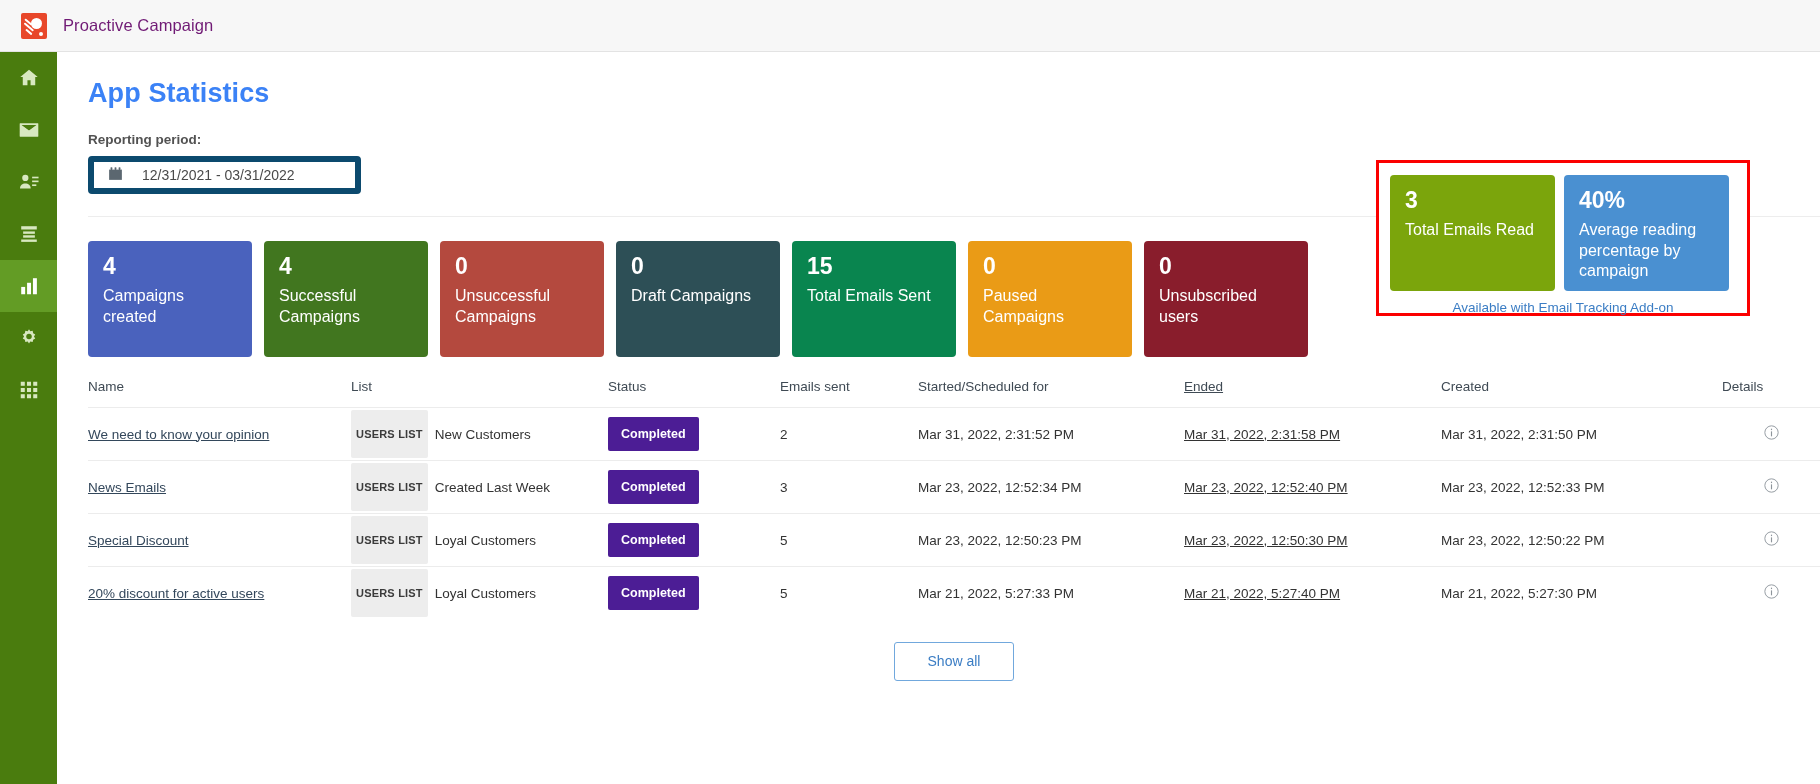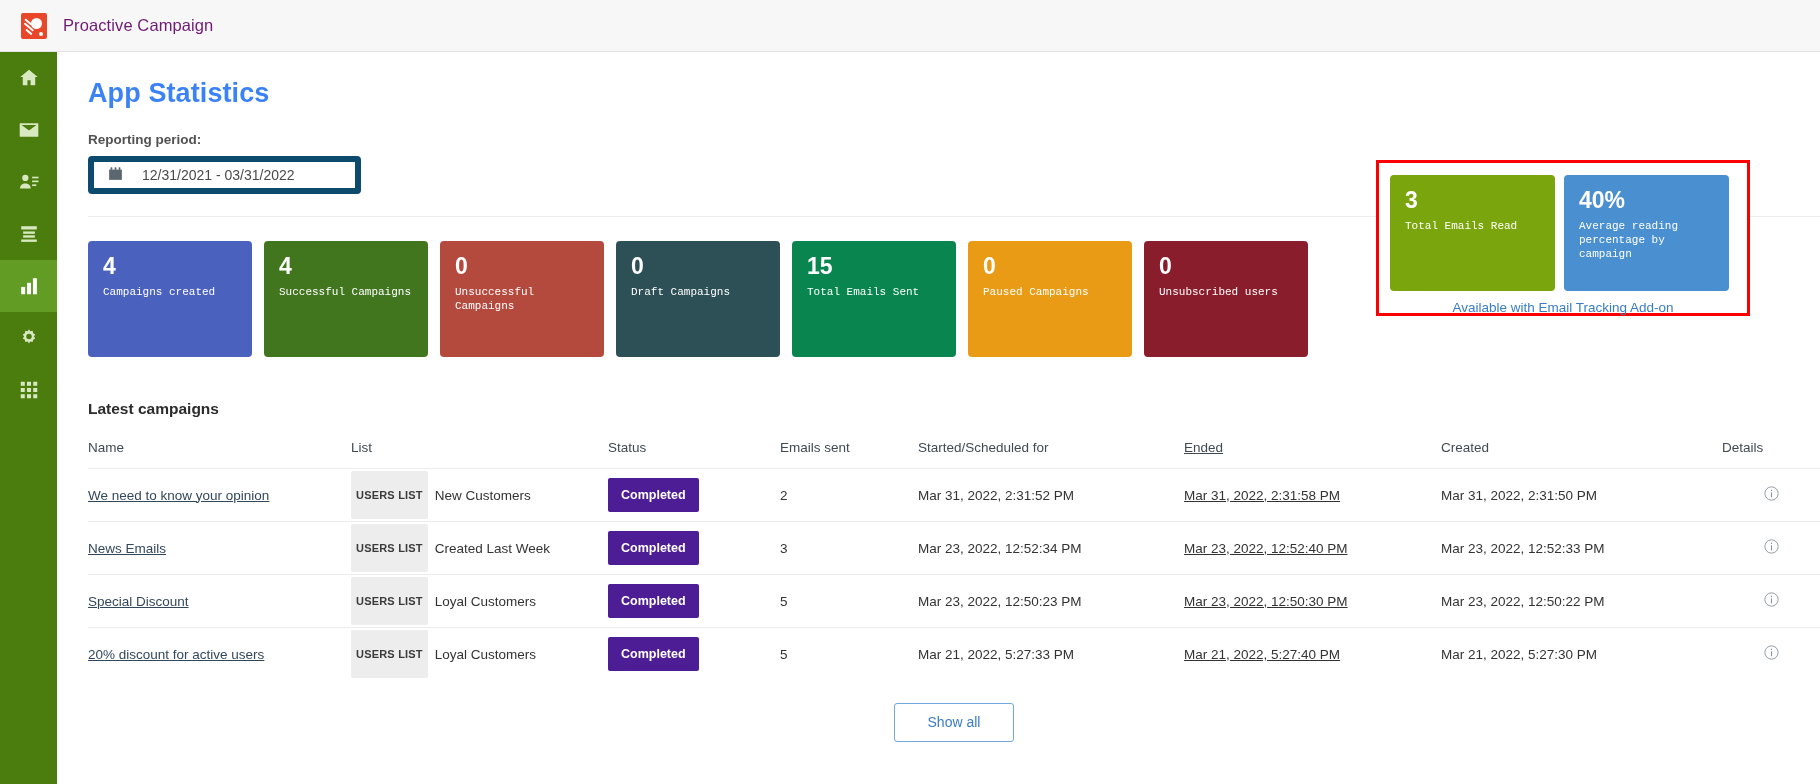--- a/index.html
+++ b/index.html
@@ -108,21 +108,21 @@
     color: #ffffff;
     padding: 13px 13px 0 15px;
     flex: 0 0 auto;
   }
   .card .num {
     font-size: 23px; font-weight: bold; line-height: 1.1;
     display: block;
   }
   .card .lbl {
     display: block; margin-top: 7px;
-    font-size: 11px; line-height: 1.27; font-weight: 400; font-family: Liberation Mono, monospace;
+    font-size: 16px; line-height: 1.27; font-weight: 400;
   }
 
   
   .addon-wrap {
     position: absolute; left: 1376px; top: 160px;
     width: 374px; height: 156px;
     border: 3px solid #fb0000;
     background: #fff;
     padding: 12px 11px 0 11px;
   }
@@ -330,21 +330,20 @@
     <div class="card" style="background: rgb(234, 155, 22);">
       <span class="num">0</span>
       <span class="lbl">Paused Campaigns</span>
     </div>
     <div class="card" style="background: rgb(137, 29, 44);">
       <span class="num">0</span>
       <span class="lbl">Unsubscribed users</span>
     </div>
   </div>
 
-  <div class="section-title">Latest campaigns</div>
 
   <table class="campaigns">
     <thead>
       <tr>
         <th class="col-name">Name</th>
         <th class="col-list">List</th>
         <th class="col-status">Status</th>
         <th class="col-sent">Emails sent</th>
         <th class="col-start">Started/Scheduled for</th>
         <th class="col-ended">Ended</th>

